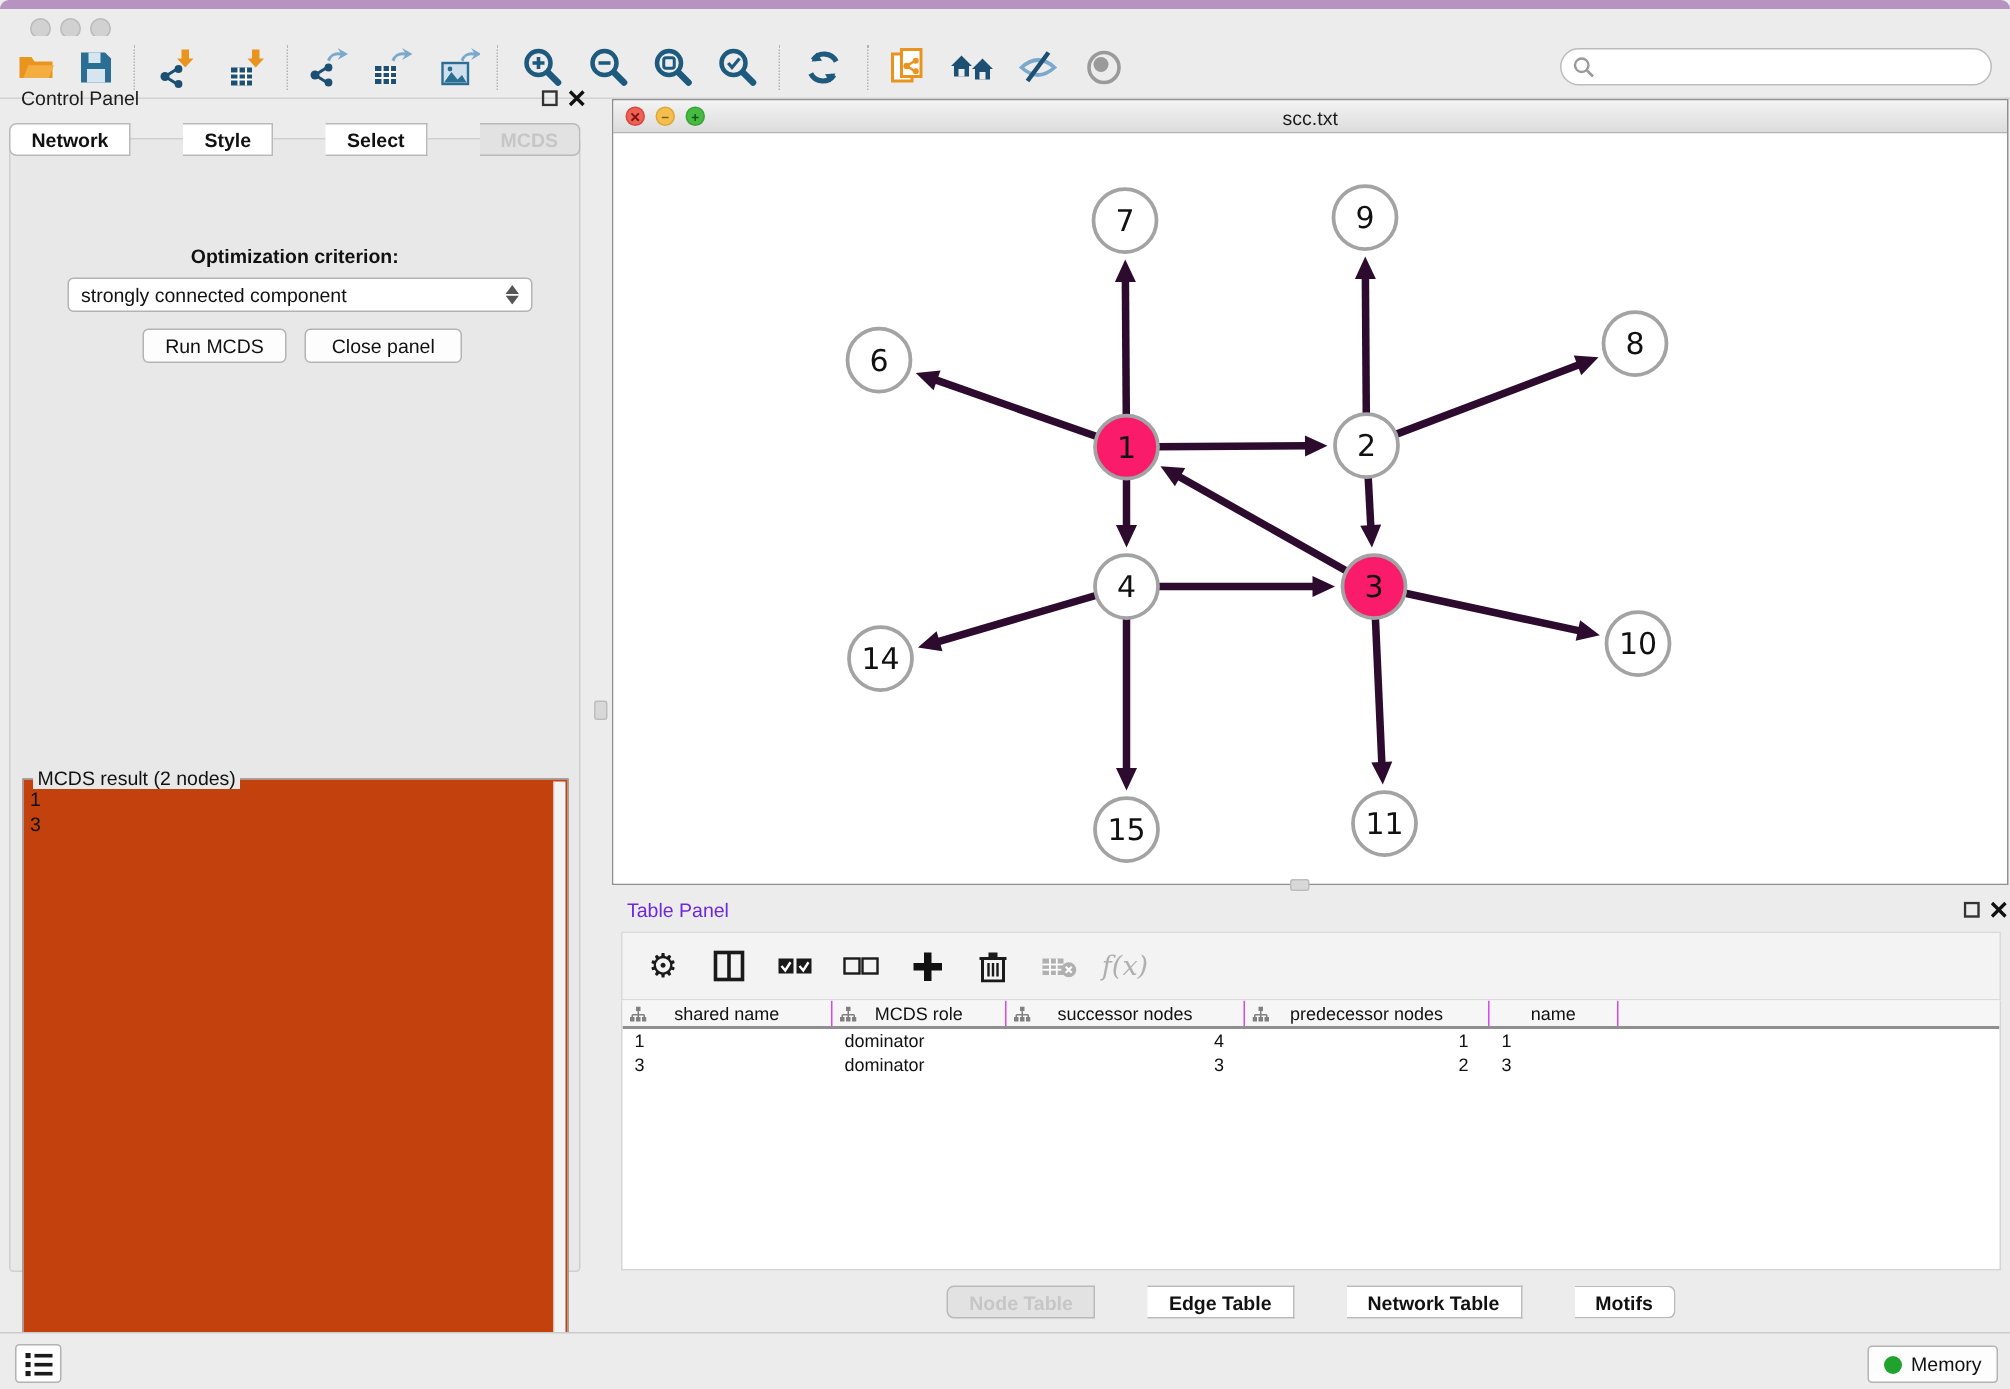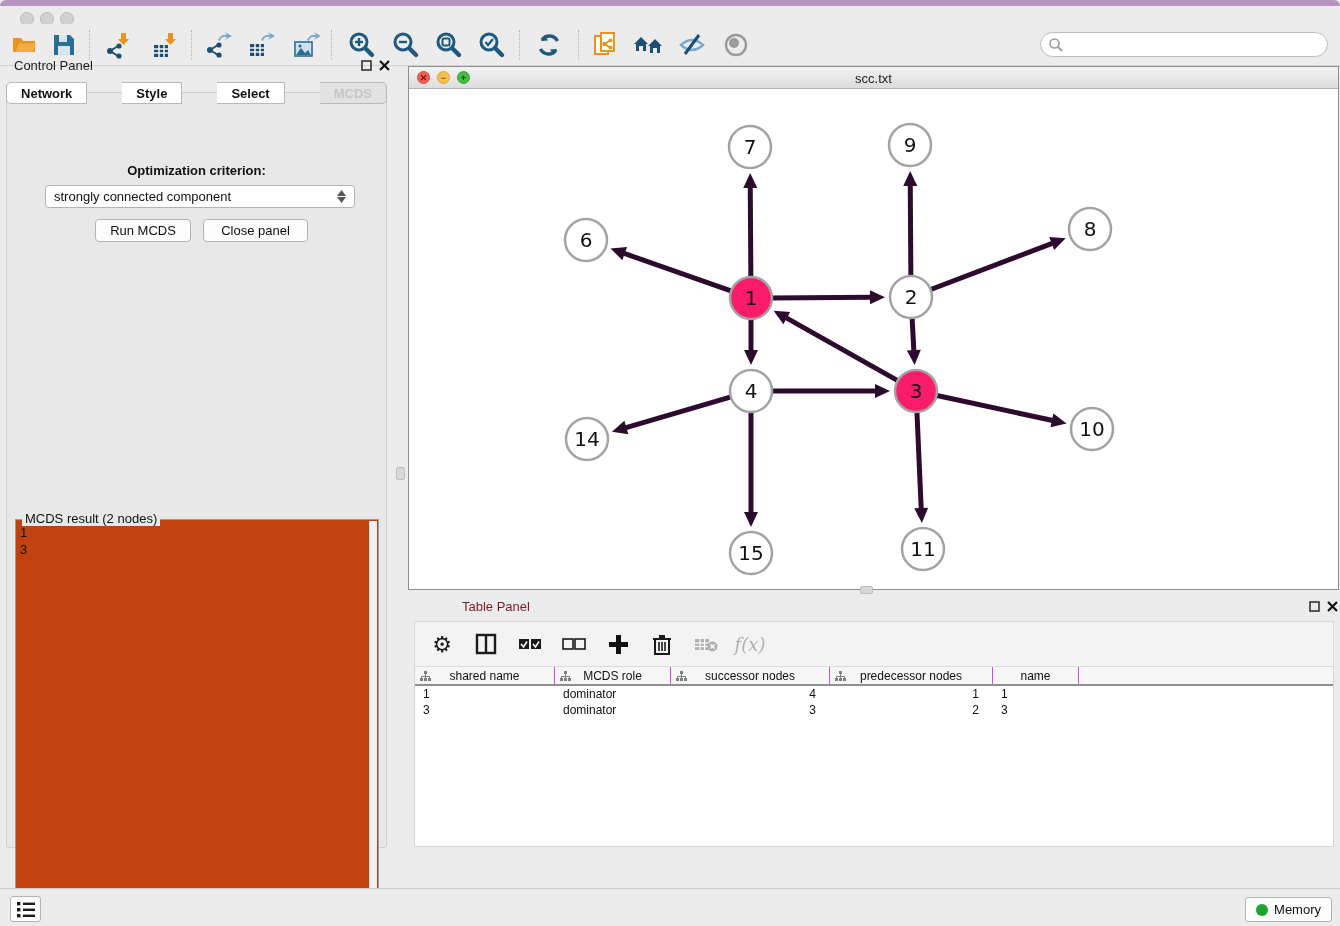--- a/index.html
+++ b/index.html
@@ -75,21 +75,21 @@
   .tl-grn { background:#47ba44; border:1px solid #3aa338; color:#0c5b0c; }
   .net-canvas { position:absolute; left:0; top:22px; width:929px; height:500px; background:#fff; }
 
   .splitter-v { position:absolute; left:396px; top:467px; width:9px; height:13px;
     background:#d8d8d8; border:1px solid #bdbdbd; border-radius:2px; }
   .splitter-h { position:absolute; left:860px; top:586px; width:13px; height:8px;
     background:#d8d8d8; border:1px solid #bdbdbd; border-radius:2px; }
 
   
   .table-panel { position:absolute; left:408px; top:595px; width:932px; height:293px; }
-  .tp-header { position:absolute; left:10px; top:4px; font-size:13px; color:#7f1d1d;margin-left:44px; }
+  .tp-header { position:absolute; left:10px; top:4px; font-size:13px; color:#6d28d9; }
   .tp-toolbar { position:absolute; left:6px; top:26px; width:920px; height:46px;
     background:#f3f3f3; border:1px solid #dadada; display:flex; align-items:center;
     padding-left:12px; gap:14px; }
   .tp-tool { width:30px; height:30px; display:flex; align-items:center; justify-content:center; }
   .gear-glyph { font-size:22px; color:#1a1a1a; font-family:"DejaVu Sans",sans-serif; }
   .fx { font-family:"DejaVu Serif",serif; font-style:italic; font-size:18px; color:#b0b0b0; }
   .dtable { position:absolute; left:6px; top:72px; width:920px; height:180px;
     background:#fff; border:1px solid #d5d5d5; border-top:none; overflow:hidden; }
   .dt-headrow { display:flex; height:19px; background:#f6f6f6;
     border-bottom:2px solid #8f8f8f; }
@@ -554,20 +554,26 @@
         <div class="dt-row">
           <div class="dt-cell" style="width: 140px; text-align: left; padding: 1px 0px 0px 8px;">3</div>
           <div class="dt-cell" style="width: 116px; text-align: left; padding: 1px 0px 0px 8px;">dominator</div>
           <div class="dt-cell" style="width: 159px; text-align: right; padding: 1px 14px 0px 0px;">3</div>
           <div class="dt-cell" style="width: 163px; text-align: right; padding: 1px 14px 0px 0px;">2</div>
           <div class="dt-cell" style="width: 86px; text-align: left; padding: 1px 0px 0px 8px;">3</div>
         </div>
       </div>
   </div>
 
+  <div class="bottom-tabs seg-tabs" style="position:absolute" id="bottom-tabs">
+      <div class="seg-tab selected">Node Table</div>
+      <div class="seg-tab">Edge Table</div>
+      <div class="seg-tab">Network Table</div>
+      <div class="seg-tab">Motifs</div>
+    </div>
 </div>
 
 <div class="statusbar">
   <div class="list-btn">
     <svg width="20" height="17">
       <g fill="#1a1a1a">
           <rect x="1" y="1" width="3.4" height="3.4"></rect>
           <rect x="1" y="7" width="3.4" height="3.4"></rect>
           <rect x="1" y="13" width="3.4" height="3.4"></rect>
       <rect x="7" y="1.6" width="12" height="2.4"></rect>

